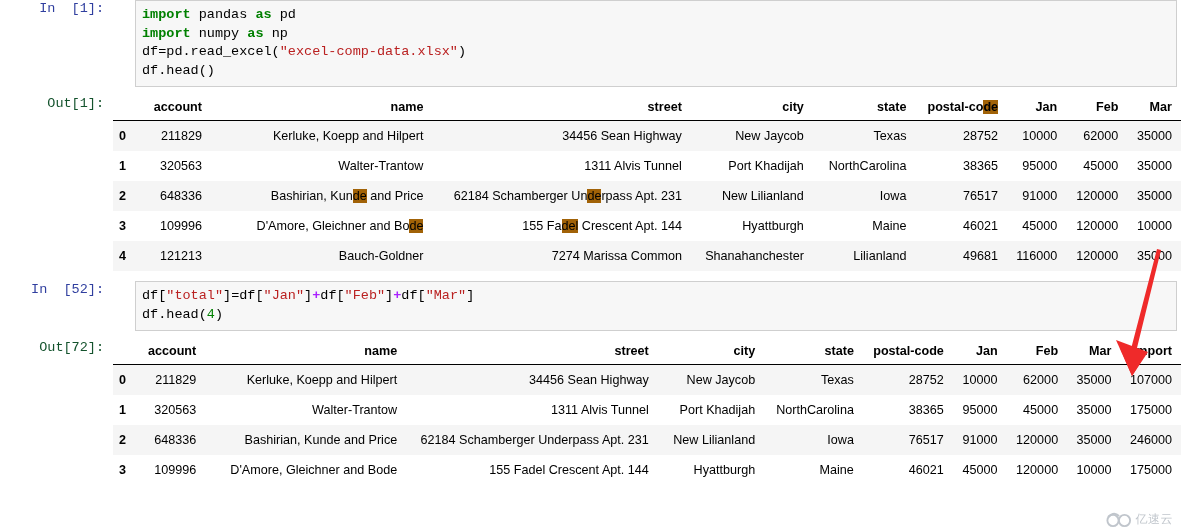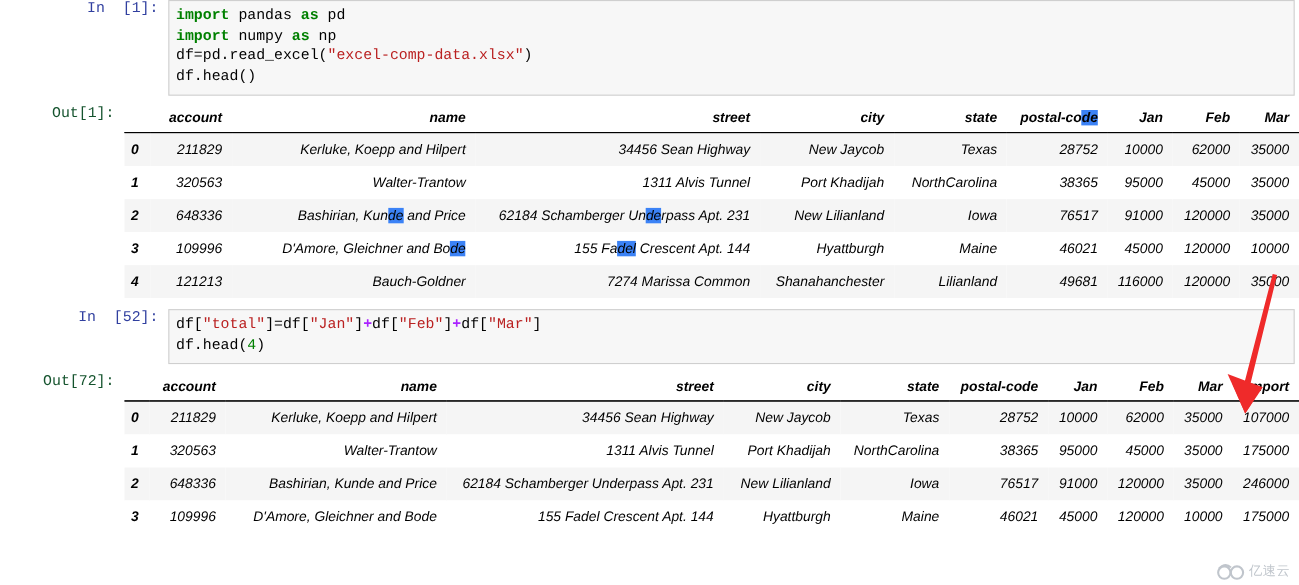--- a/index.html
+++ b/index.html
@@ -28,49 +28,49 @@
     min-width: 113px;
     text-align: right;
     padding-right: 9px;
     font-family: "Liberation Mono", monospace;
     font-size: 13.5px;
     line-height: 18.5px;
     color: #8b3a2f;
     white-space: pre;
     user-select: none;
   }
-  .prompt.in-prompt { color: #303f9f; margin-left: 40px; }
+  .prompt.in-prompt { color: #303f9f; }
   .prompt.out-prompt { color: #14532d; }
 
   
   .code-area {
     flex: 1;
     background: #f7f7f7;
     border: 1px solid #cfcfcf;
     margin-right: 4px;
     padding: 5px 6px 6px 6px;
     font-family: "Liberation Mono", monospace;
     font-size: 13.5px;
     line-height: 18.5px;
     color: #000000;
     white-space: pre;
     overflow: hidden;
+    margin-left: 22px;
   }
   .code-line { white-space: pre; }
   .kw  { color: #008000; font-weight: bold; }
   .str { color: #ba2121; }
   .op  { color: #aa22ff; font-weight: bold; }
   .num { color: #008000; }
 
   
   .out-area {
     flex: 1;
     padding-top: 2px;
     overflow: hidden;
-    font-style: italic;
   }
   table.df {
     border-collapse: collapse;
     border-spacing: 0;
     font-family: "Liberation Sans", sans-serif;
     font-size: 12.6px;
     color: #000000;
     table-layout: fixed;
   }
   table.df thead th {
@@ -85,21 +85,21 @@
   table.df tbody td {
     text-align: right;
     padding: 8px 9px 8px 9px;
     white-space: nowrap;
     border: none;
   }
   table.df tbody td.idx { font-weight: bold; text-align: left; padding-left: 6px; padding-right: 6px;}
   table.df tbody tr.odd-row td { background: #ffffff; }
   table.df tbody tr.even-row td { background: #f5f5f5; }
   mark.hl {
-    background: #3b82f6;
+    background: #a16207;
     color: #000000;
     padding: 0;
   }
 
   
   .block-gap-a { height: 8px; }
   .block-gap-b { height: 10px; }
   .block-gap-c { height: 8px; }
 
   

